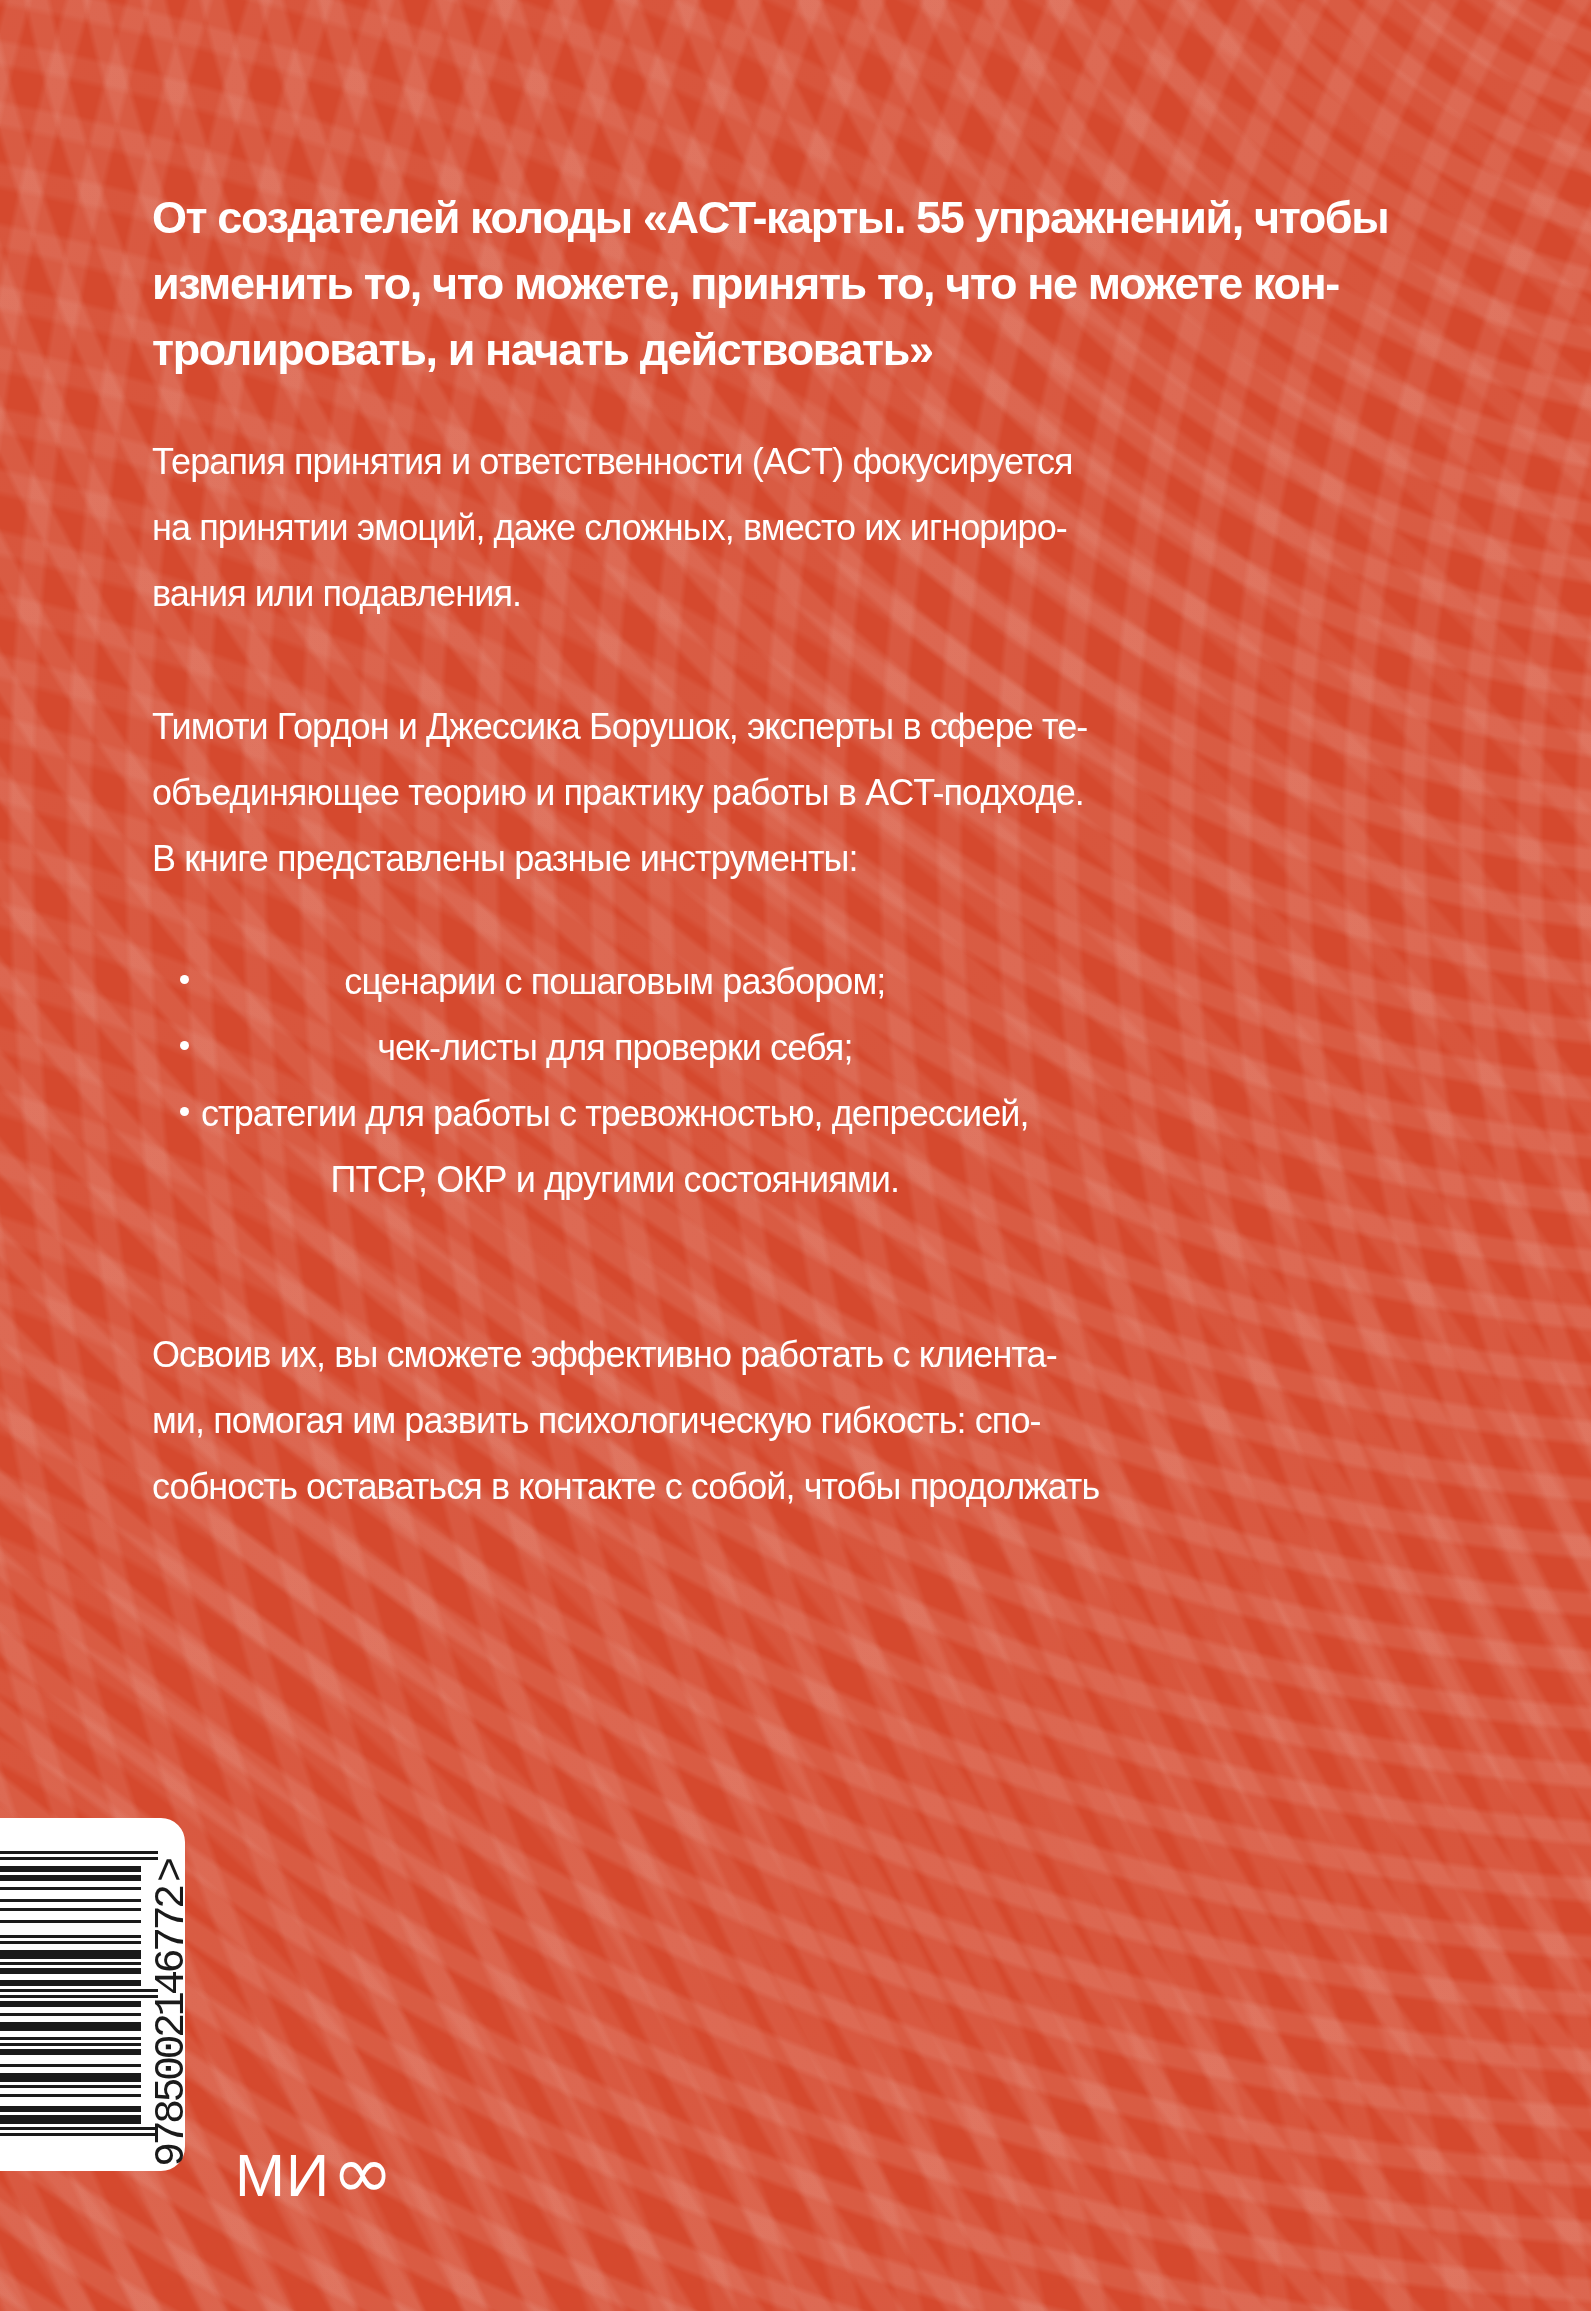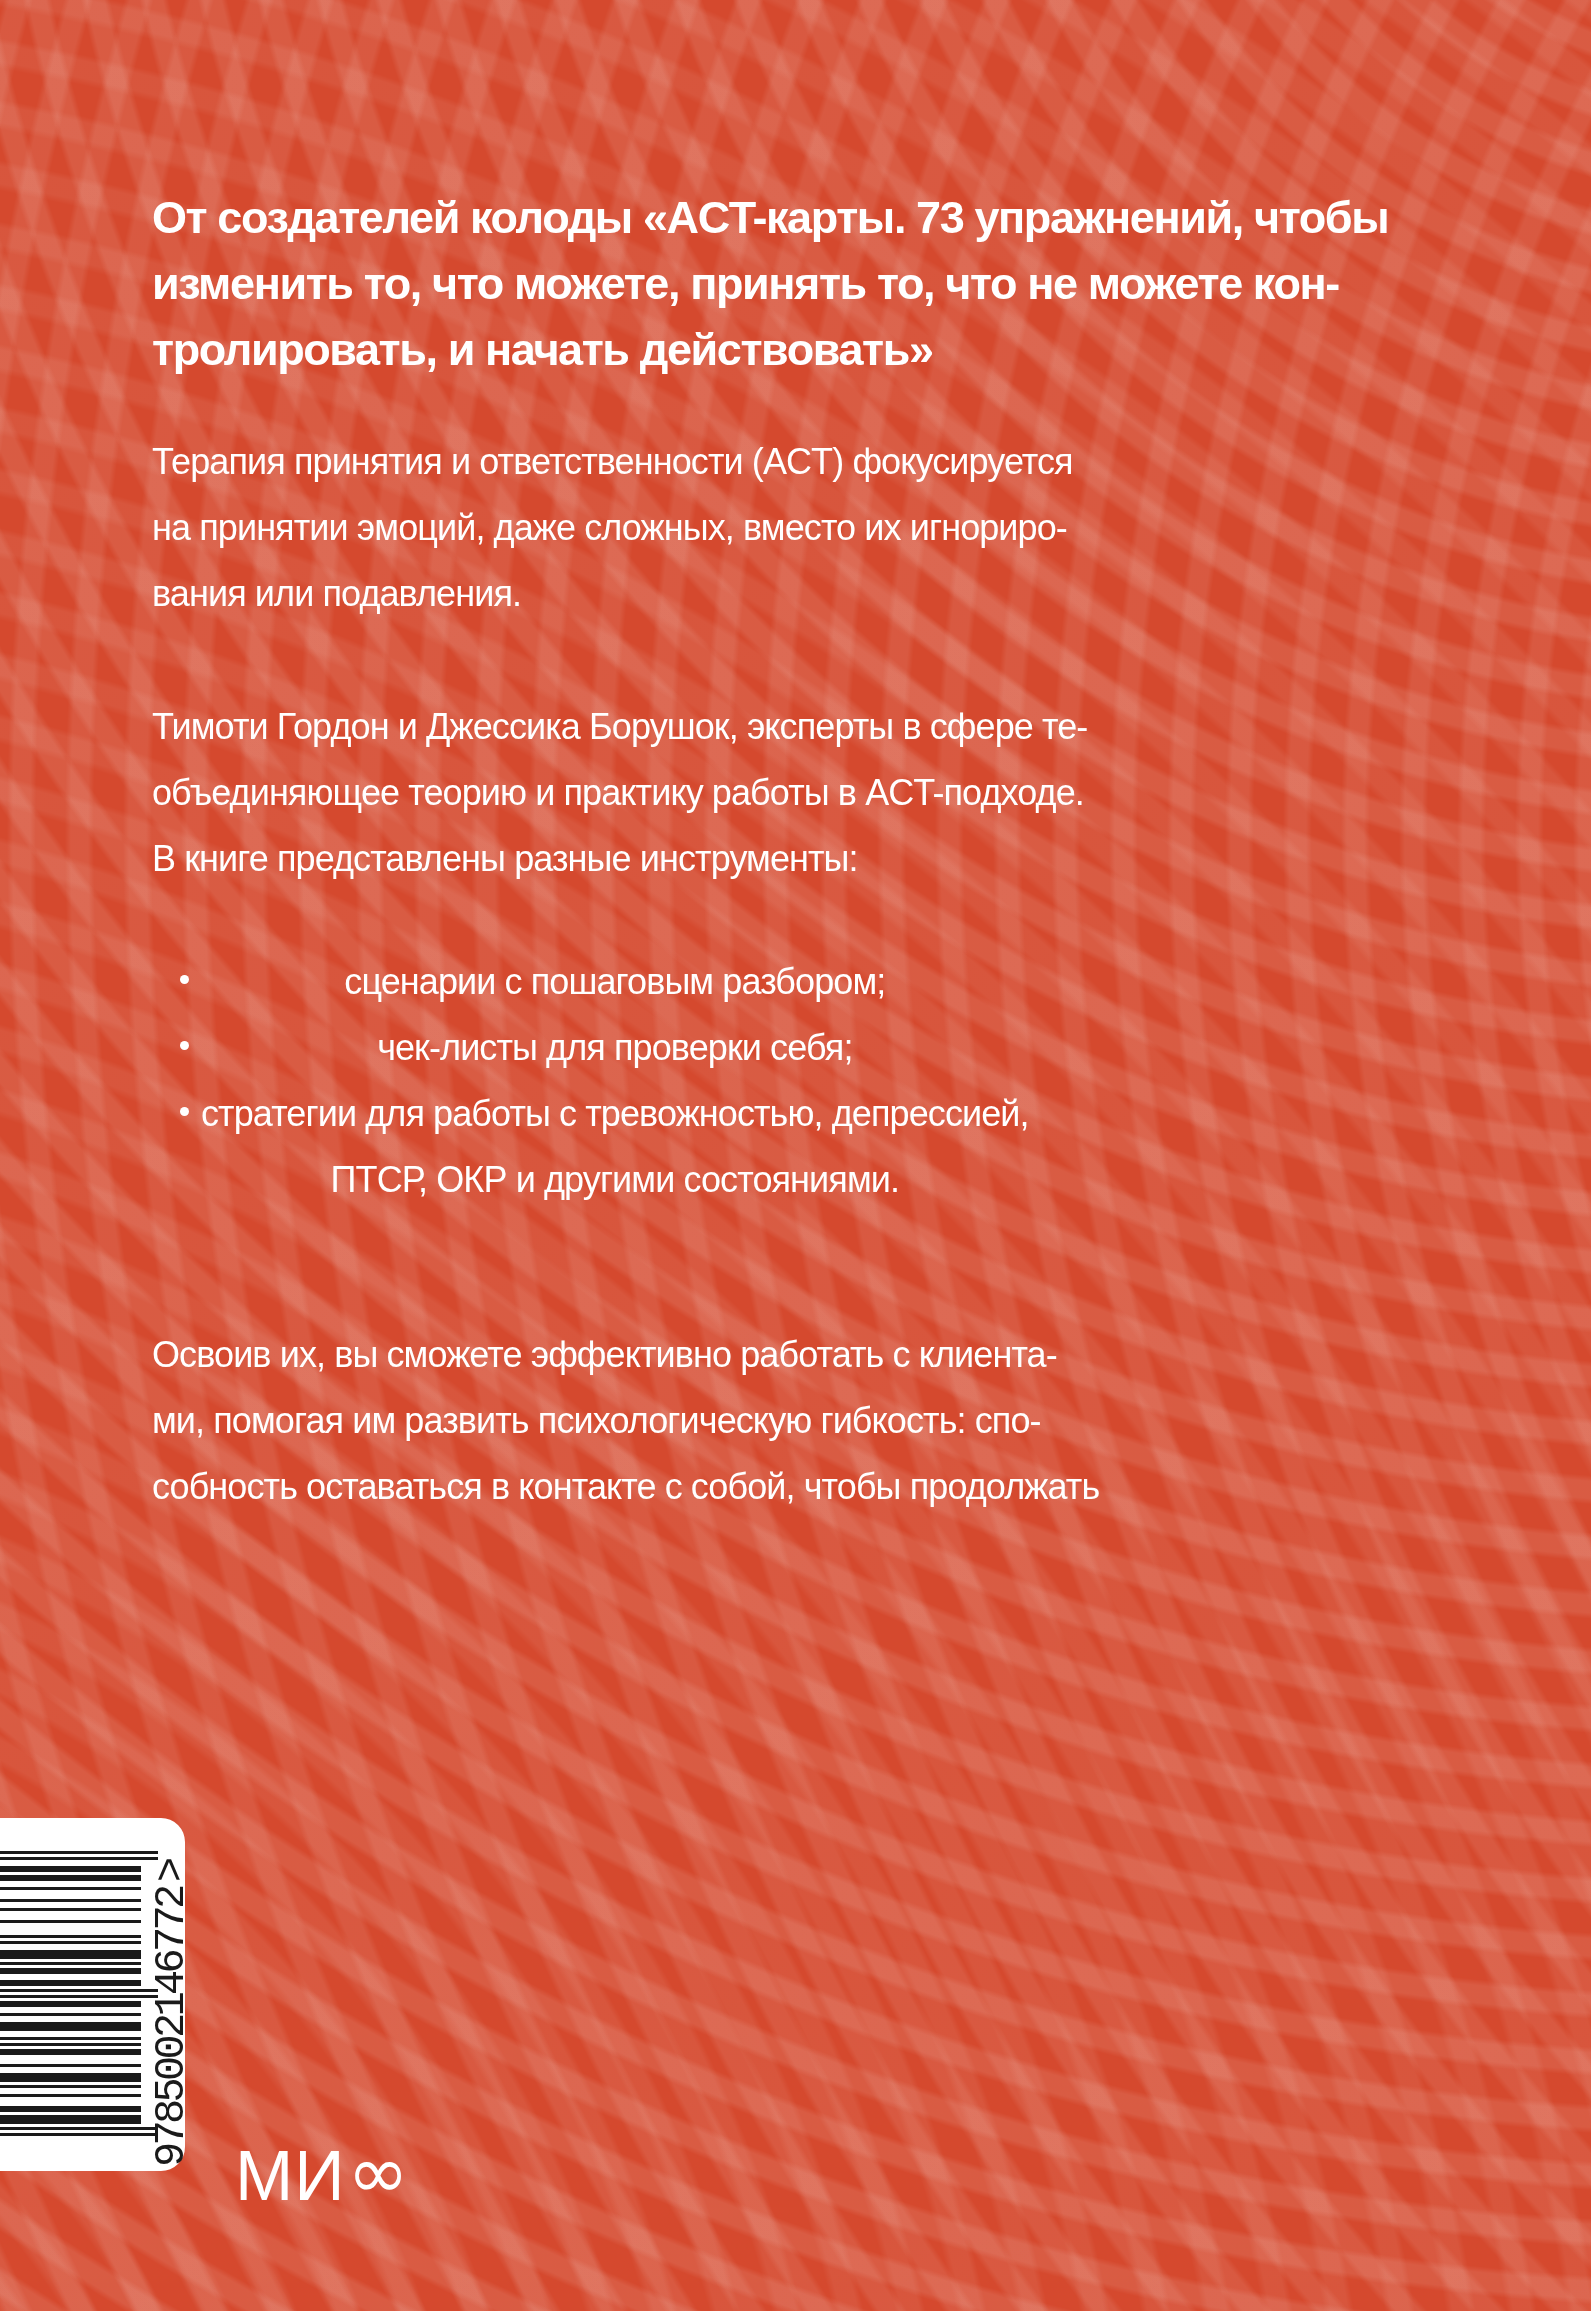--- a/index.html
+++ b/index.html
@@ -49,32 +49,32 @@
     position:absolute; left:148px; top:349px; width:316px; height:37px;
     transform:rotate(-90deg); transform-origin:0 0;
     font-family:"Liberation Mono", monospace;
     font-size:42px; letter-spacing:-3.7px; color:#1A1A1A; white-space:nowrap;
   }
   .bc-num .bc-gt { margin-left:5.5px; }
   .logo {
     position:absolute; left:235px; top:2150px; height:52px;
     display:flex; align-items:center; color:#FFFFFF;
   }
-  .logo-letters { font-size:70px; letter-spacing:0.9px; line-height:52px; }
+  .logo-letters { font-size:60px; letter-spacing:0.9px; line-height:52px; }
   .logo-inf { font-family:"DejaVu Sans", sans-serif; font-size:74px; line-height:52px; margin-left:1.8px; transform:translateY(-3.7px); }
 </style>
 </head>
 <body>
 
 <div class="page">
 
   <section class="blurb">
 
     <div class="headline">
-      <span class="ln">От создателей колоды «ACT-карты. 73 упражнений, чтобы</span>
+      <span class="ln">От создателей колоды «ACT-карты. 55 упражнений, чтобы</span>
       <span class="ln">изменить то, что можете, принять то, что не можете кон-</span>
       <span class="ln">тролировать, и начать действовать»</span>
     </div>
 
     <div class="para-1">
       <span class="ln">Терапия принятия и ответственности (ACT) фокусируется</span>
       <span class="ln">на принятии эмоций, даже сложных, вместо их игнориро-</span>
       <span class="ln">вания или подавления.</span>
     </div>
 

